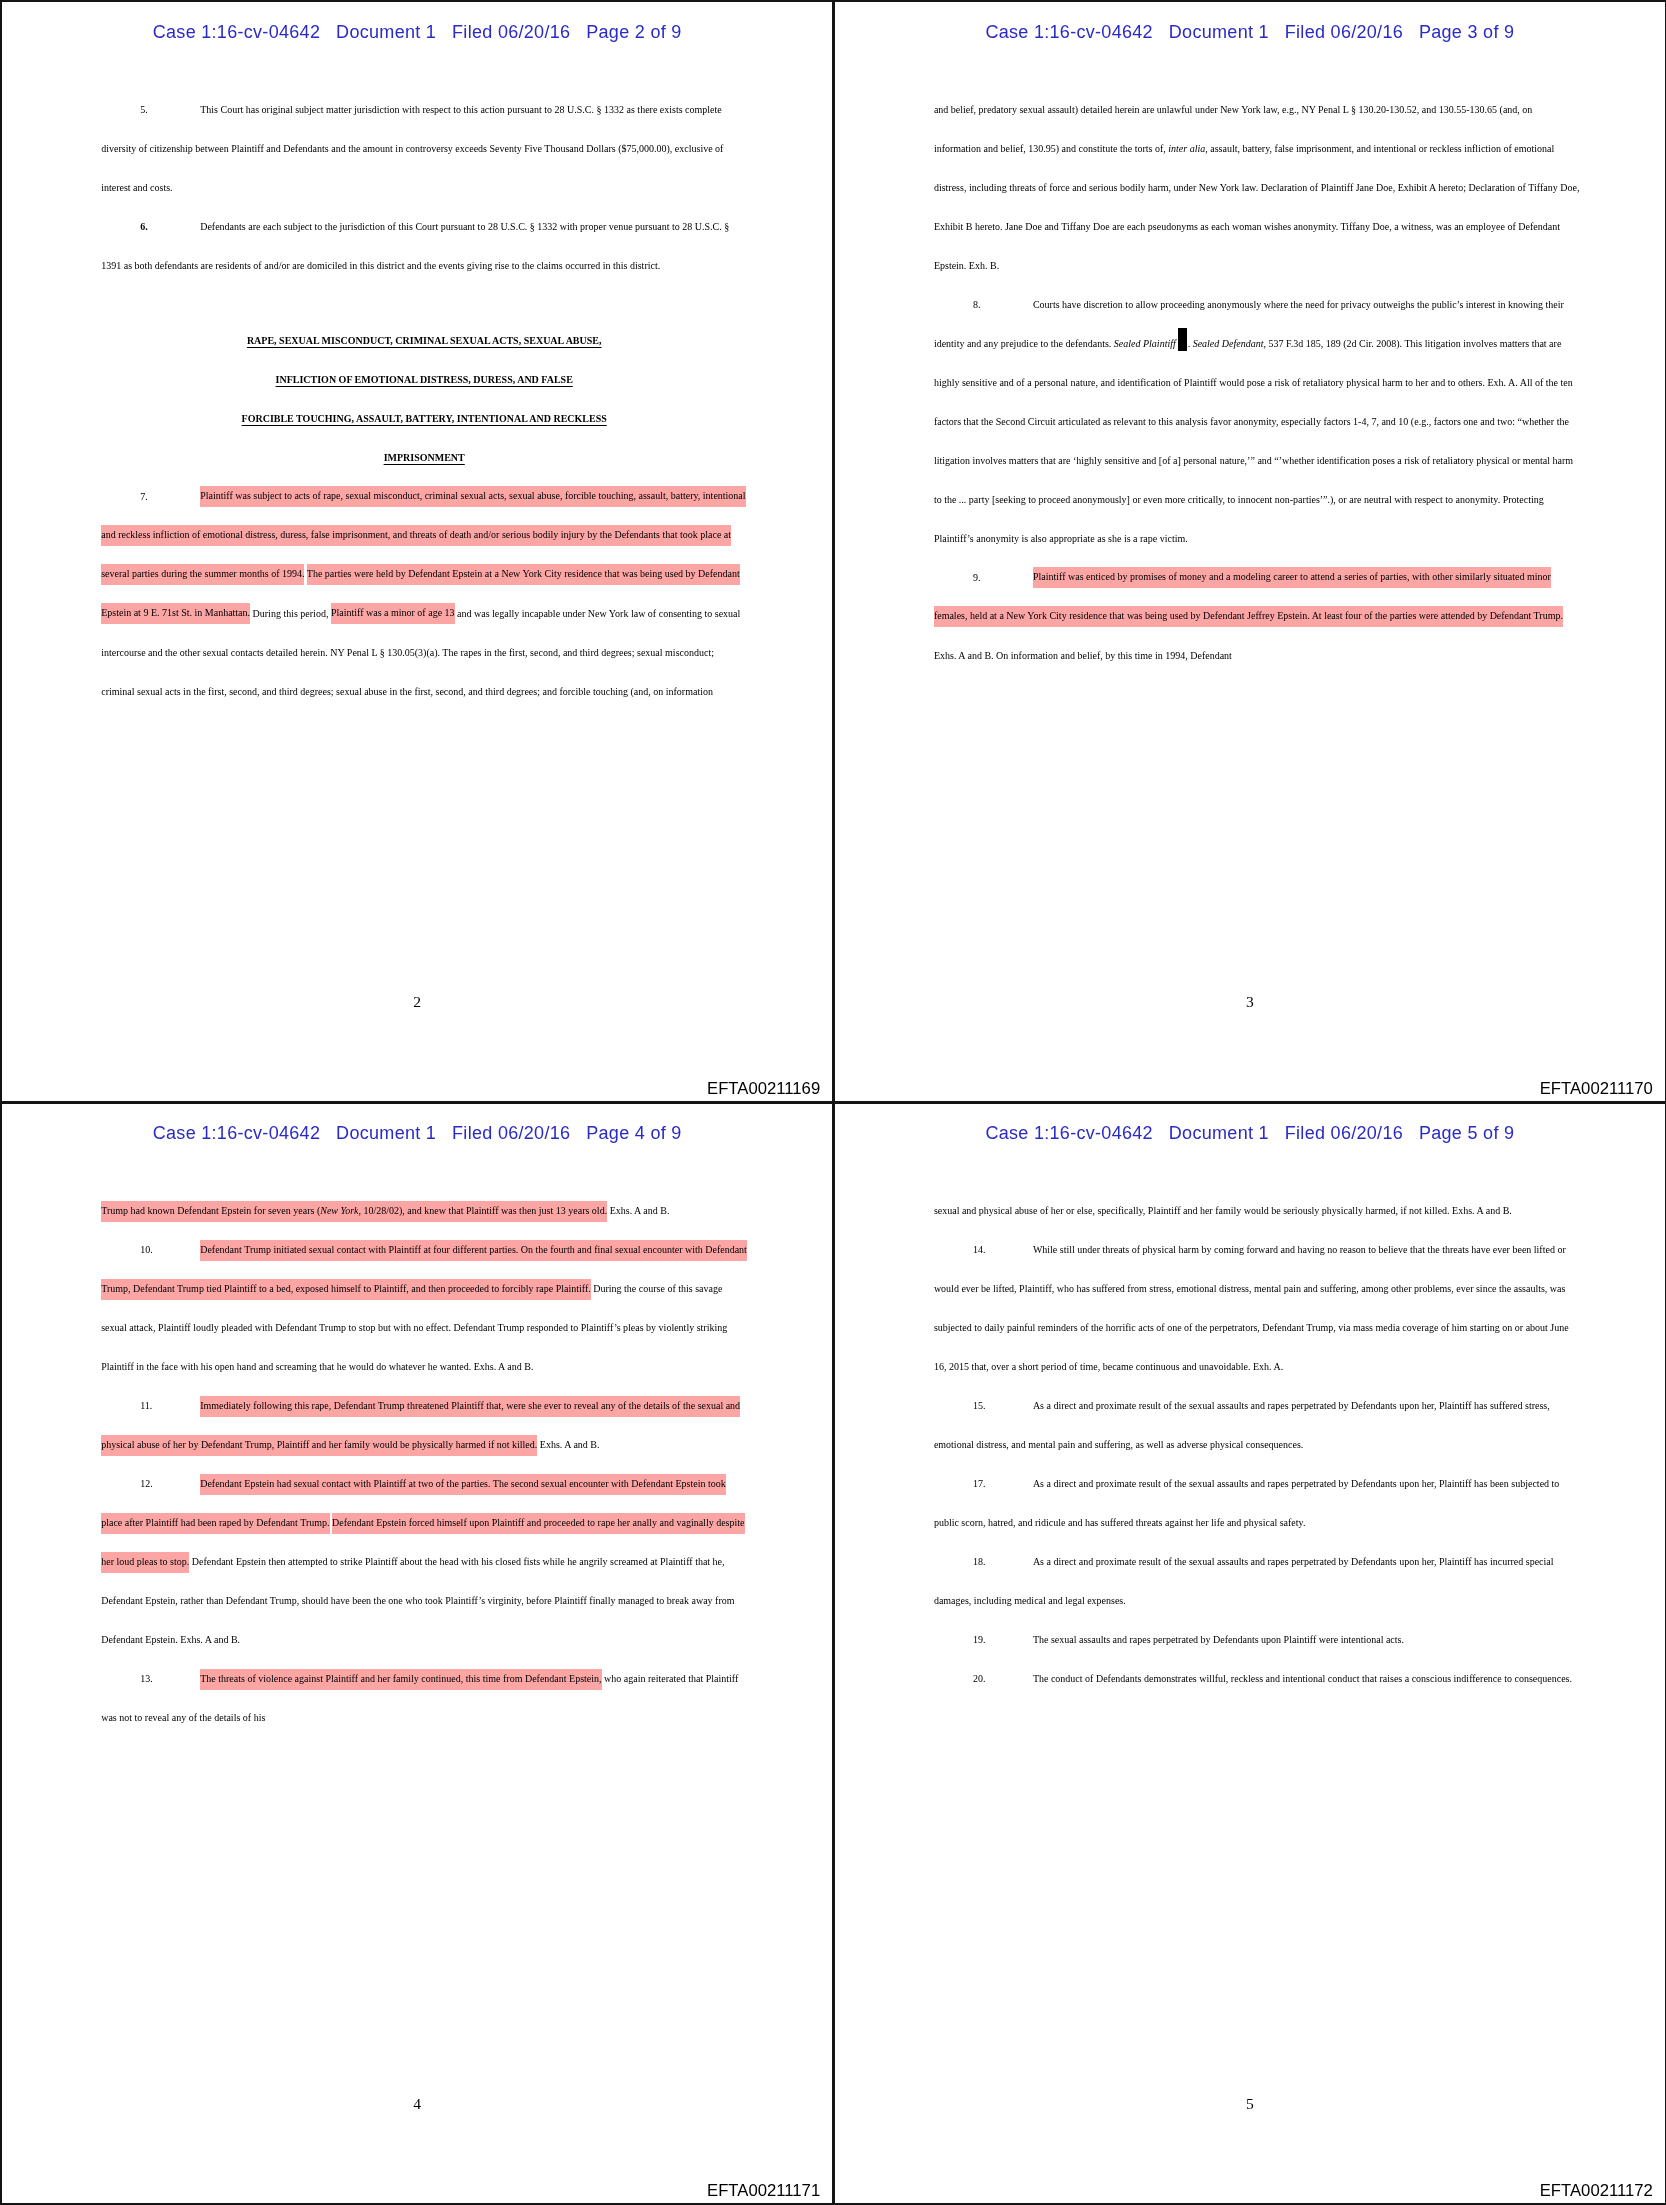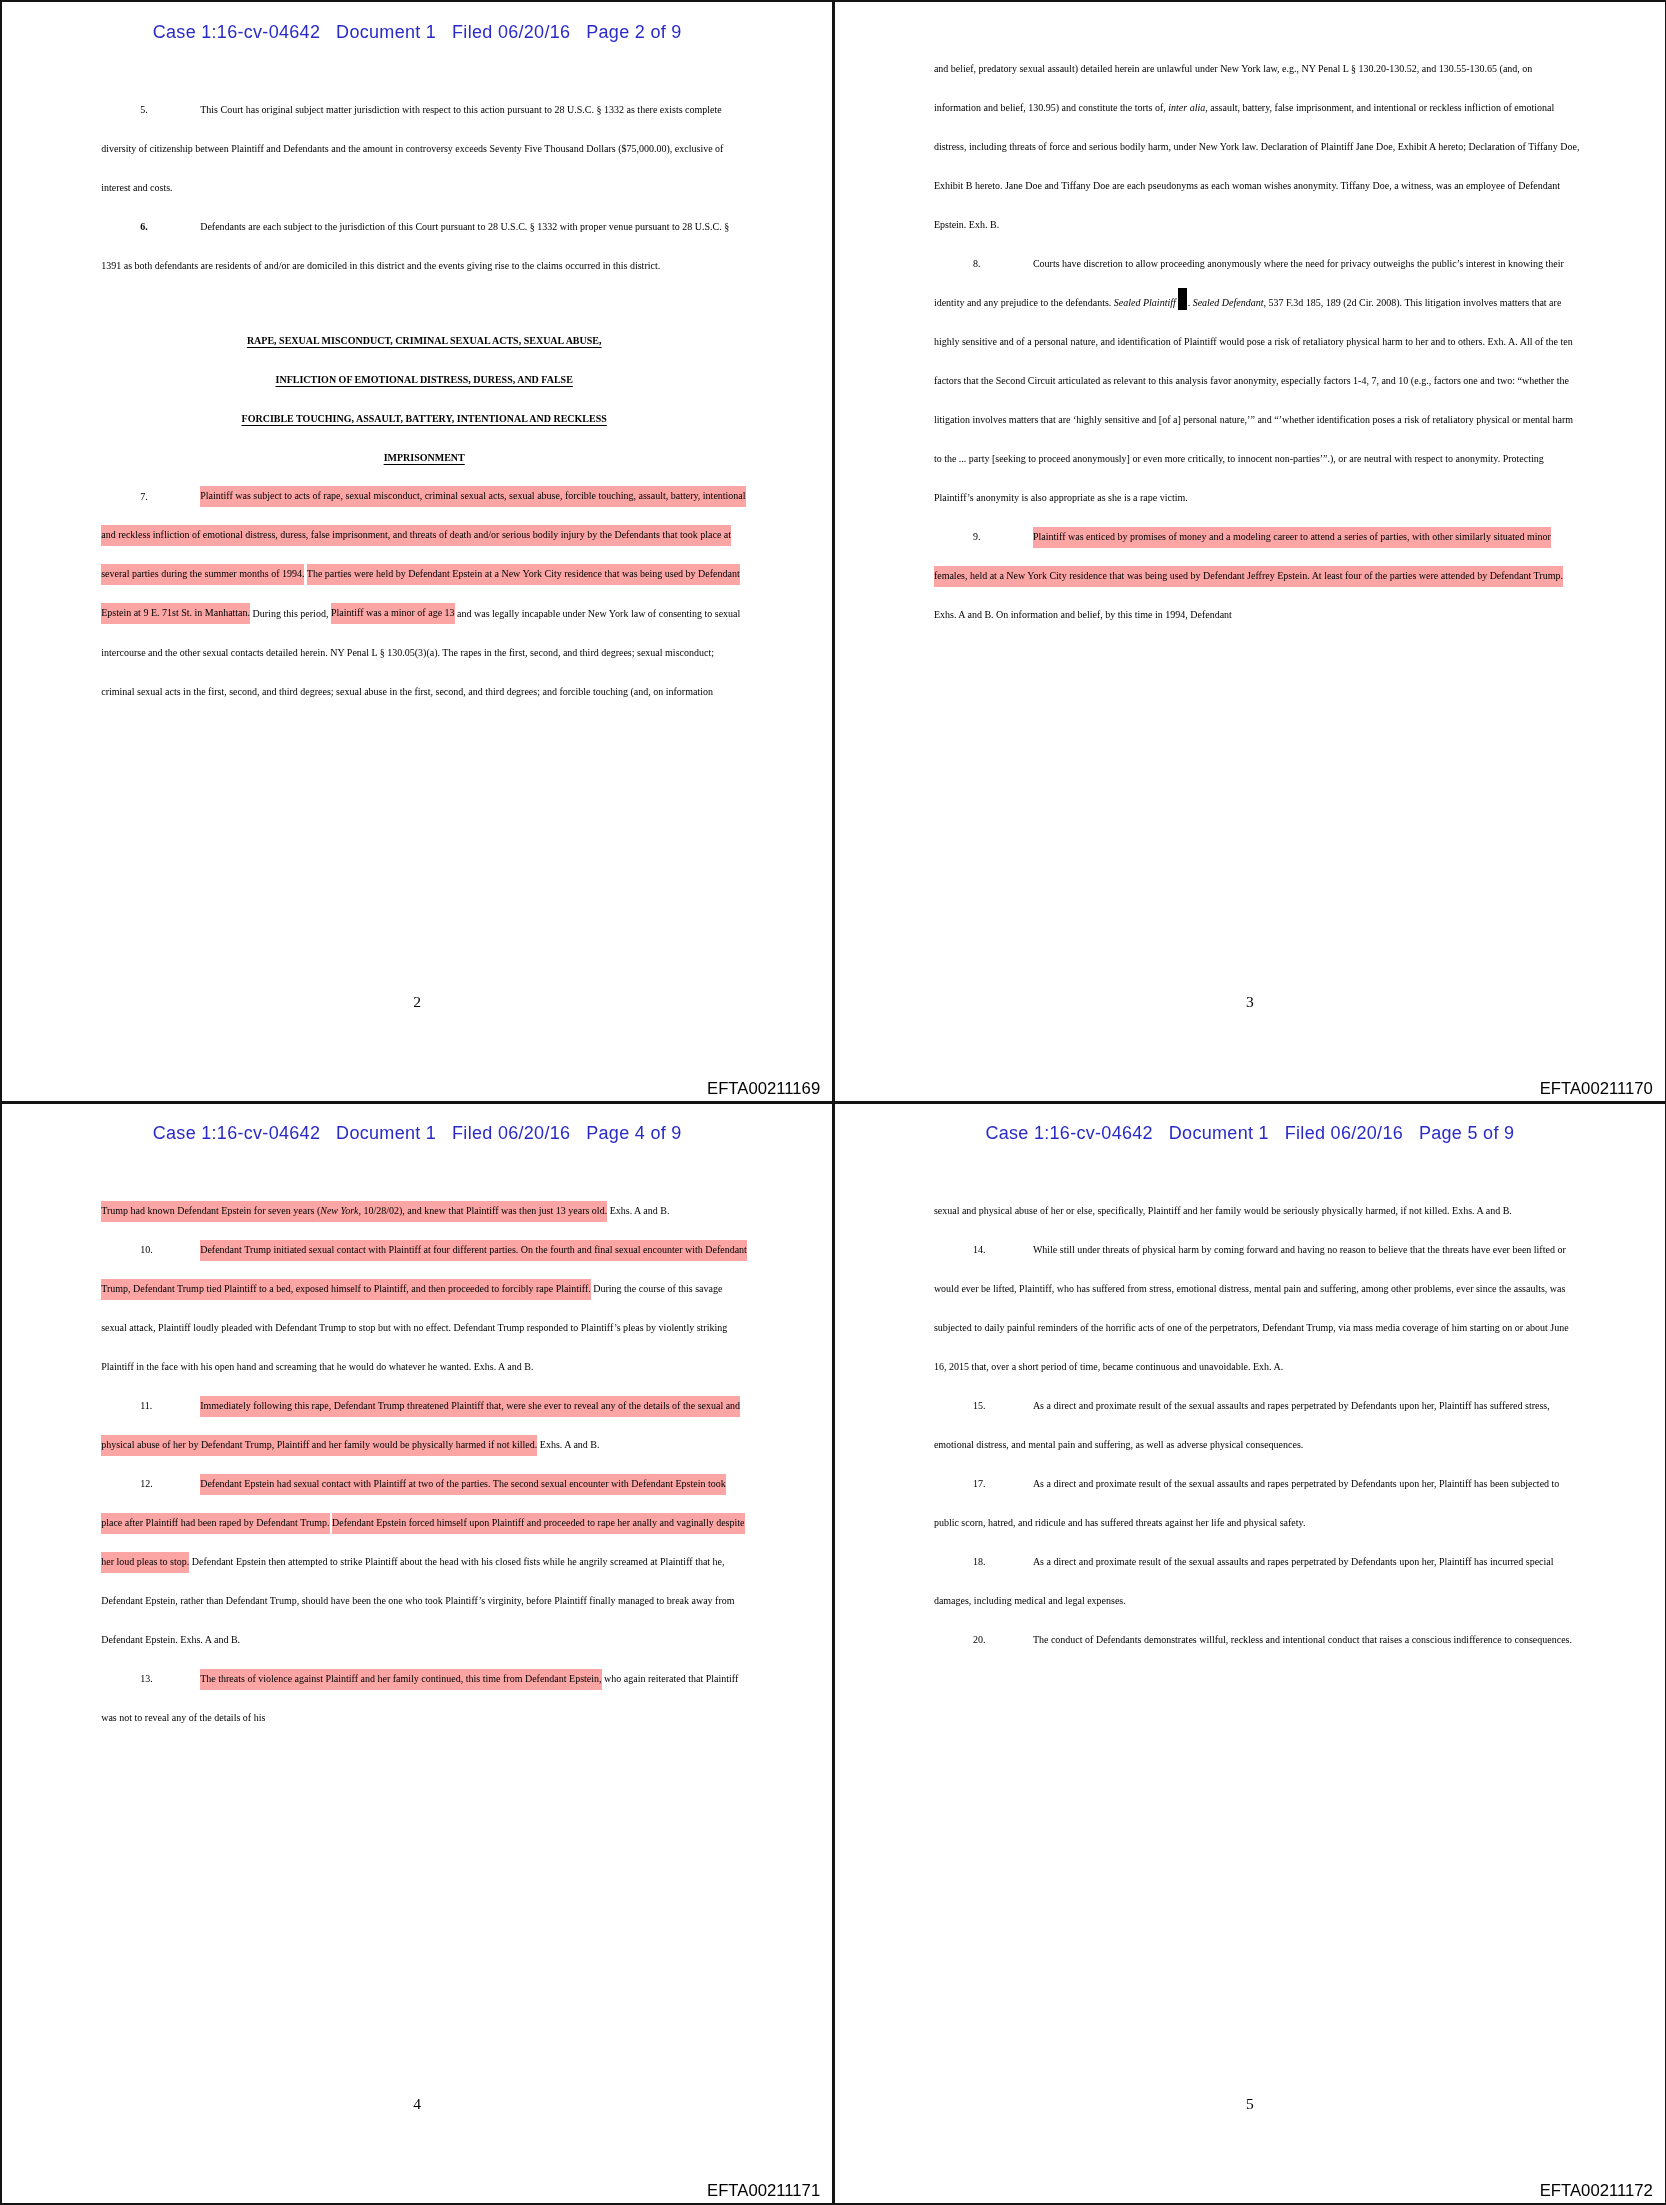--- a/index.html
+++ b/index.html
@@ -70,20 +70,21 @@
           <div class="heading-line"><span>FORCIBLE TOUCHING, ASSAULT, BATTERY, INTENTIONAL AND RECKLESS</span></div>
           <div class="heading-line"><span>IMPRISONMENT</span></div>
         </div>
         <div class="para"><span class="pnum">7.</span><mark>Plaintiff was subject to acts of rape, sexual misconduct, criminal sexual acts, sexual abuse, forcible touching, assault, battery, intentional and reckless infliction of emotional distress, duress, false imprisonment, and threats of death and/or serious bodily injury by the Defendants that took place at several parties during the summer months of 1994.</mark><span>  </span><mark>The parties were held by Defendant Epstein at a New York City residence that was being used by Defendant Epstein at 9 E. 71st St. in Manhattan.</mark><span>  During this period, </span><mark>Plaintiff was a minor of age 13</mark><span> and was legally incapable under New York law of consenting to sexual intercourse and the other sexual contacts detailed herein. NY Penal L § 130.05(3)(a).  The rapes in the first, second, and third degrees; sexual misconduct; criminal sexual acts in the first, second, and third degrees; sexual abuse in the first, second, and third degrees; and forcible touching (and, on information</span></div>
       </div>
     <div class="page-num">2</div>
     <div class="bates">EFTA00211169</div>
   </section>
 
   <section class="page">
+    <header class="page-header">Case 1:16-cv-04642   Document 1   Filed 06/20/16   Page 3 of 9</header>
     <div class="content">
         <div class="para"><span>and belief, predatory sexual assault) detailed herein are unlawful under New York law, e.g., NY Penal L § 130.20-130.52, and 130.55-130.65 (and, on information and belief, 130.95) and constitute the torts of, </span><span class="it">inter alia</span><span>, assault, battery, false imprisonment, and intentional or reckless infliction of emotional distress, including threats of force and serious bodily harm, under New York law. Declaration of Plaintiff Jane Doe, Exhibit A hereto; Declaration of Tiffany Doe, Exhibit B hereto.  Jane Doe and Tiffany Doe are each pseudonyms as each woman wishes anonymity.  Tiffany Doe, a witness, was an employee of Defendant Epstein.  Exh. B.</span></div>
         <div class="para"><span class="pnum">8.</span><span>Courts have discretion to allow proceeding anonymously where the need for privacy outweighs the public’s interest in knowing their identity and any prejudice to the defendants. </span><span class="it">Sealed Plaintiff</span><span class="redact"></span><span>. </span><span class="it">Sealed Defendant</span><span>, 537 F.3d 185, 189 (2d Cir. 2008).  This litigation involves matters that are highly sensitive and of a personal nature, and identification of Plaintiff would pose a risk of retaliatory physical harm to her and to others. Exh. A.  All of the ten factors that the Second Circuit articulated as relevant to this analysis favor anonymity, especially factors 1-4, 7, and 10 (e.g., factors one and two: “whether the litigation involves matters that are ‘highly sensitive and [of a] personal nature,’” and “’whether identification poses a risk of retaliatory physical or mental harm to the ... party [seeking to proceed anonymously] or even more critically, to innocent non-parties’”.), or are neutral with respect to anonymity. Protecting Plaintiff’s anonymity is also appropriate as she is a rape victim.</span></div>
         <div class="para"><span class="pnum">9.</span><mark>Plaintiff was enticed by promises of money and a modeling career to attend a series of parties, with other similarly situated minor females, held at a New York City residence that was being used by Defendant Jeffrey Epstein.  At least four of the parties were attended by Defendant Trump.</mark><span> Exhs. A and B.  On information and belief, by this time in 1994, Defendant</span></div>
       </div>
     <div class="page-num">3</div>
     <div class="bates">EFTA00211170</div>
   </section>
 
   <section class="page">
@@ -100,20 +101,21 @@
   </section>
 
   <section class="page">
     <header class="page-header">Case 1:16-cv-04642   Document 1   Filed 06/20/16   Page 5 of 9</header>
     <div class="content">
         <div class="para"><span>sexual and physical abuse of her or else, specifically, Plaintiff and her family would be seriously physically harmed, if not killed.  Exhs. A and B.</span></div>
         <div class="para"><span class="pnum">14.</span><span>While still under threats of physical harm by coming forward and having no reason to believe that the threats have ever been lifted or would ever be lifted, Plaintiff, who has suffered from stress, emotional distress, mental pain and suffering, among other problems, ever since the assaults, was subjected to daily painful reminders of the horrific acts of one of the perpetrators, Defendant Trump, via mass media coverage of him starting on or about June 16, 2015 that, over a short period of time, became continuous and unavoidable.  Exh. A.</span></div>
         <div class="para"><span class="pnum">15.</span><span>As a direct and proximate result of the sexual assaults and rapes perpetrated by Defendants upon her, Plaintiff has suffered stress, emotional distress, and mental pain and suffering, as well as adverse physical consequences.</span></div>
         <div class="para"><span class="pnum">17.</span><span>As a direct and proximate result of the sexual assaults and rapes perpetrated by Defendants upon her, Plaintiff has been subjected to public scorn, hatred, and ridicule and has suffered threats against her life and physical safety.</span></div>
         <div class="para"><span class="pnum">18.</span><span>As a direct and proximate result of the sexual assaults and rapes perpetrated by Defendants upon her, Plaintiff has incurred special damages, including medical and legal expenses.</span></div>
+        <div class="para"><span class="pnum">19.</span><span>The sexual assaults and rapes perpetrated by Defendants upon Plaintiff were intentional acts.</span></div>
         <div class="para"><span class="pnum">20.</span><span>The conduct of Defendants demonstrates willful, reckless and intentional conduct that raises a conscious indifference to consequences.</span></div>
       </div>
     <div class="page-num">5</div>
     <div class="bates">EFTA00211172</div>
   </section>
 
 </div>
 
 
 </body></html>

